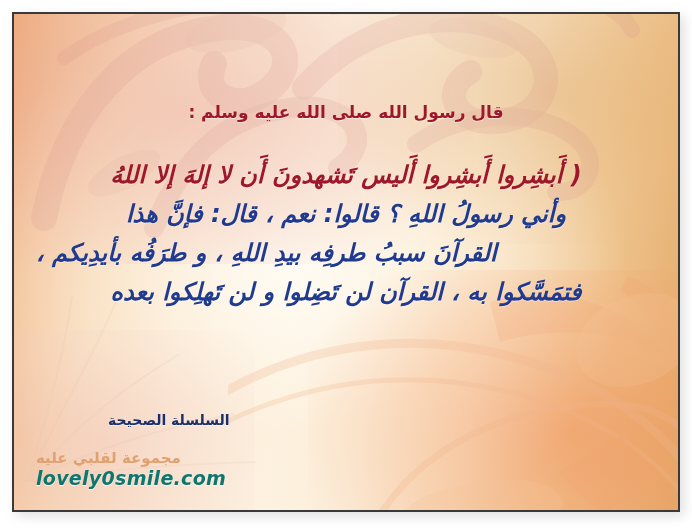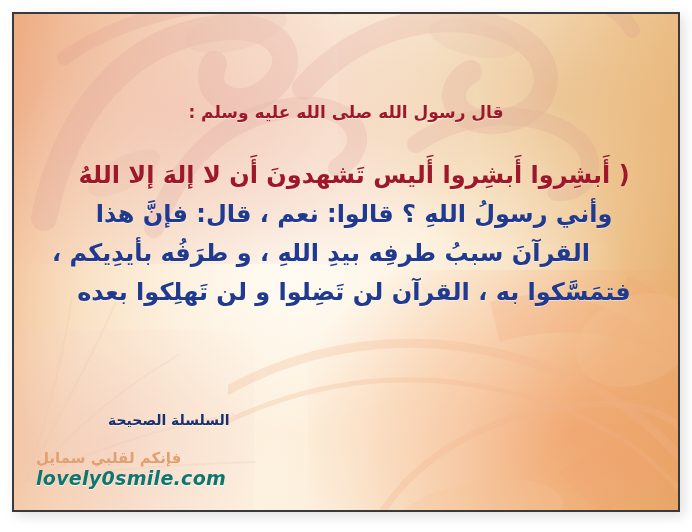--- a/index.html
+++ b/index.html
@@ -166,23 +166,24 @@
     line-height: 1.25;
     direction: rtl;
     text-shadow: 0 1px 1px rgba(255,255,255,0.55);
     white-space: nowrap;
   }
 
   #hadith-body {
     position: absolute;
     top: 142px;
     right: 22px;
-    left: 38px;
+    left: 22px;
     direction: rtl;
     text-align: center;
+    font-style: italic;
   }
 
   .hadith-line {
     font-size: 24px;
     font-weight: bold;
     line-height: 39px;
     direction: rtl;
     white-space: nowrap;
     text-shadow: 0 1px 1px rgba(255,255,255,0.45);
   }
@@ -299,19 +300,19 @@
       <div id="hadith-body">
         <div class="hadith-line red l1">( أَبشِروا أَبشِروا أَليس تَشهدونَ أَن لا إلهَ إلا اللهُ</div>
         <div class="hadith-line blue l2">وأني رسولُ اللهِ ؟ قالوا: نعم ، قال: فإنَّ هذا</div>
         <div class="hadith-line blue l3">القرآنَ سببُ طرفِه بيدِ اللهِ ، و طرَفُه بأيدِيكم ،</div>
         <div class="hadith-line blue l4">فتمَسَّكوا به ، القرآن لن تَضِلوا و لن تَهلِكوا بعده</div>
       </div>
 
       <div id="source">السلسلة الصحيحة</div>
 
       <div id="watermark">
-        <div id="wm-arabic">فإنكم لقلبي سمايل</div>
+        <div id="wm-arabic">مجموعة لقلبي عليه</div>
         <div id="wm-site">lovely0smile.com</div>
       </div>
 
     </div>
   </div>
 </div>
 
 </body></html>

